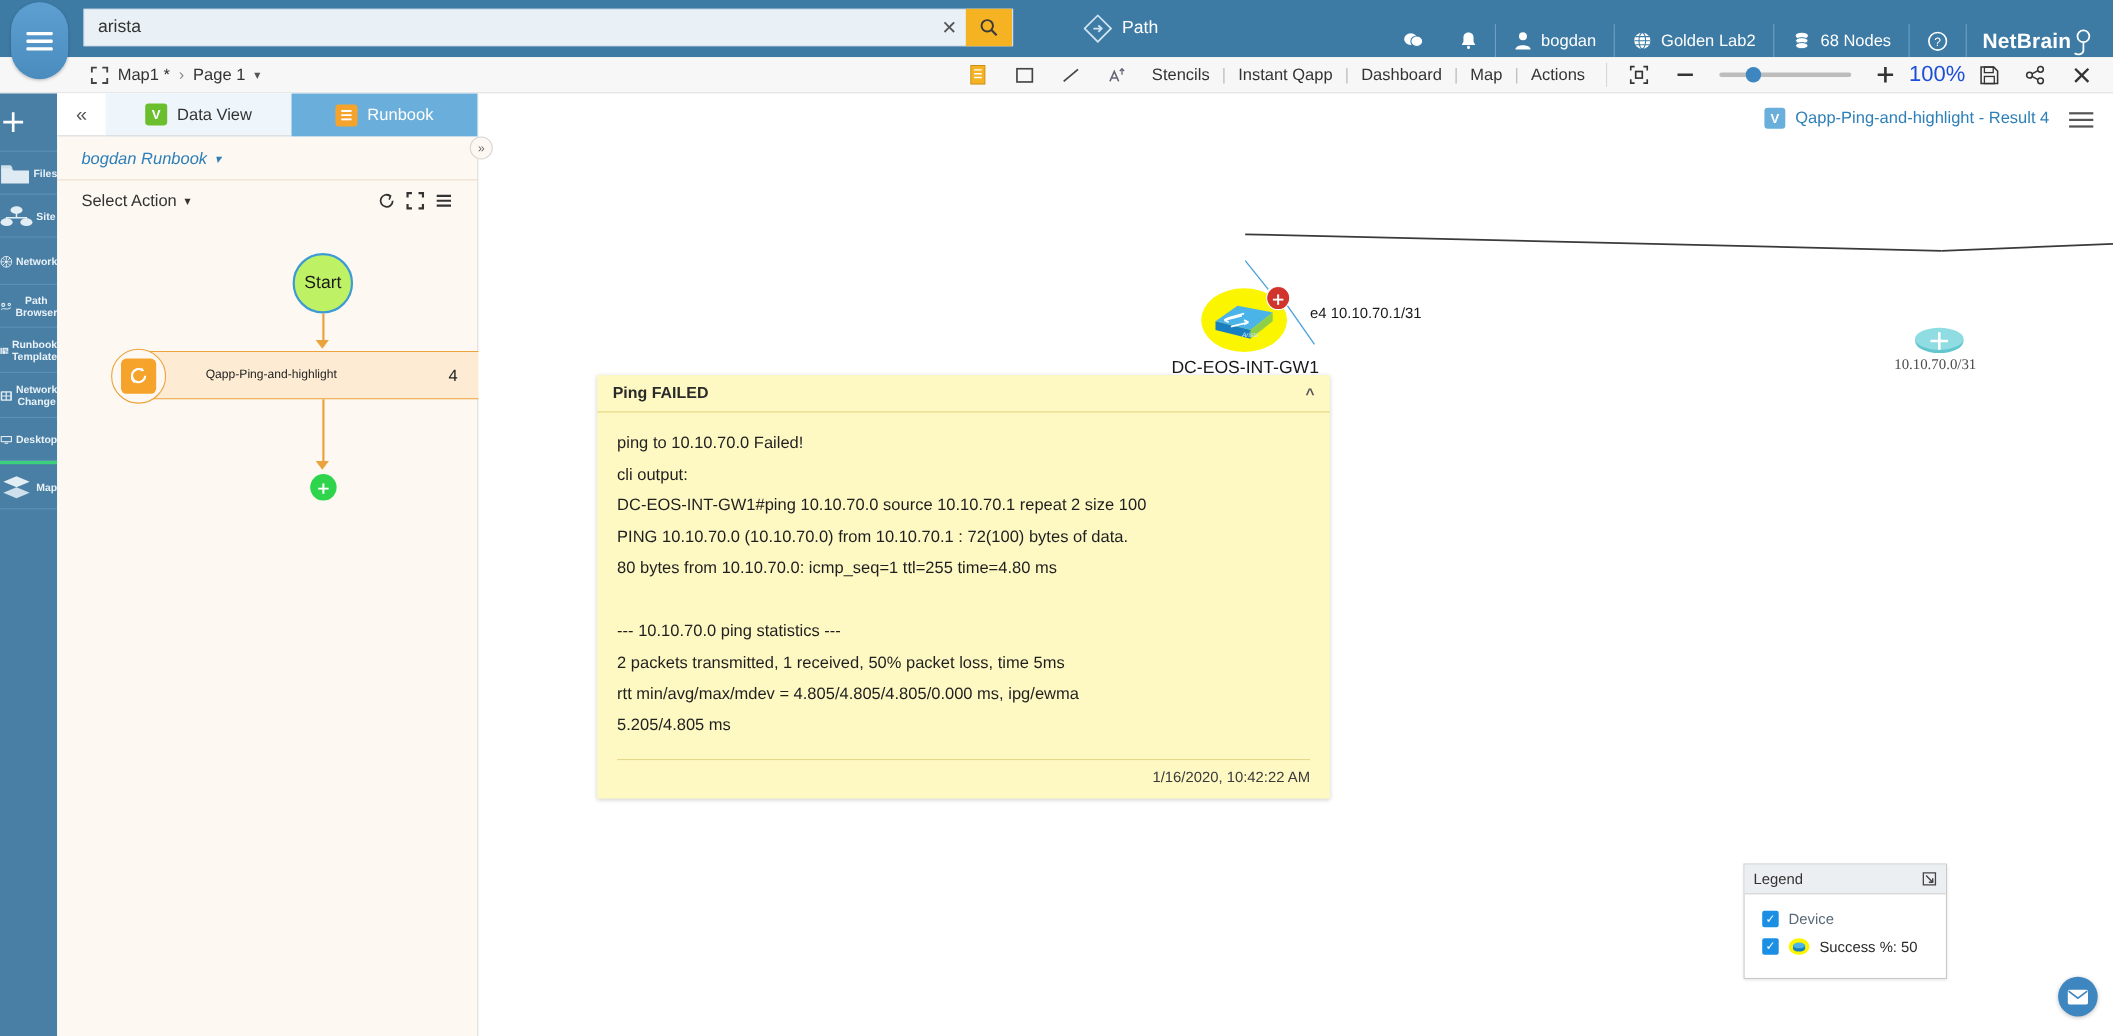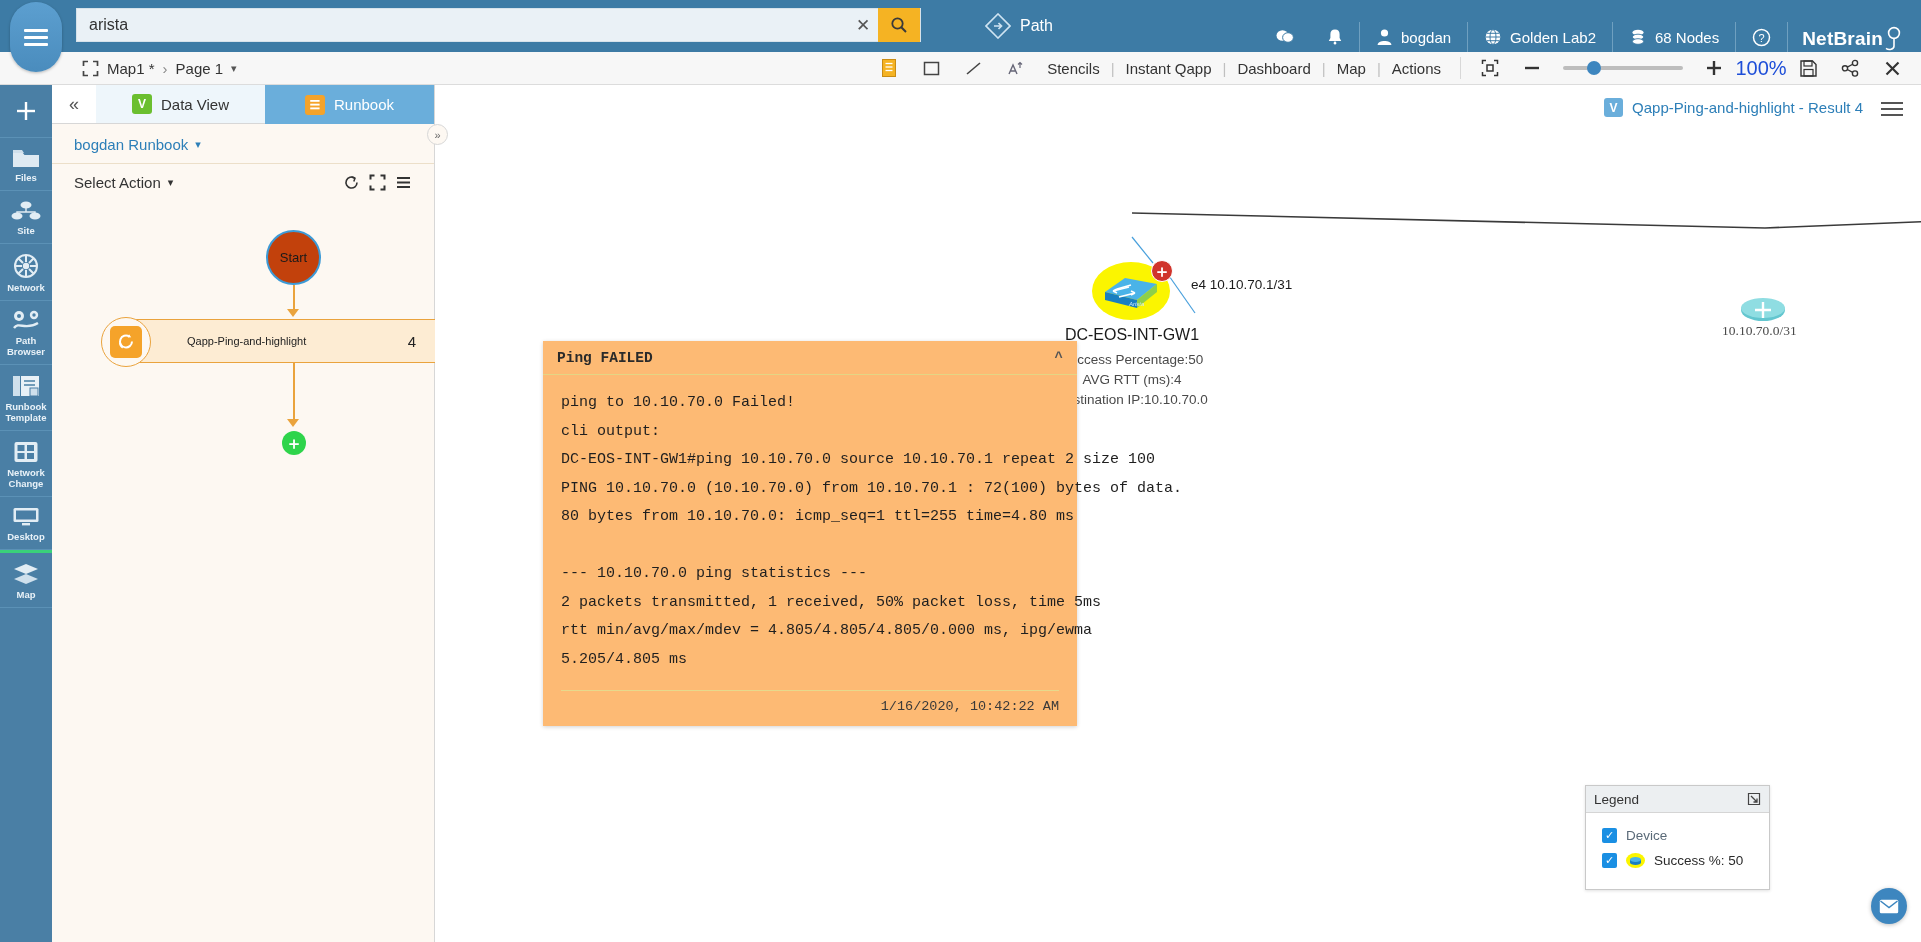--- a/index.html
+++ b/index.html
@@ -84,21 +84,21 @@
   #zoom-slider { width: 120px; height: 4px; background: #bdbdbd; border-radius: 2px; position: relative; margin: 0 10px; cursor: pointer; }
   #zoom-knob { position: absolute; left: 24px; top: -5px; width: 14px; height: 14px; border-radius: 50%; background: #3d86bf; }
   #zoom-pct { font-size: 20px; color: #1d4ed8; width: 52px; text-align: center; }
 
   
   #rail {
     position: absolute; left: 0; top: 85px; width: 52px; height: 857px;
     background: #4a7fa5;
   }
   .rail-item {
-    width: 52px; padding: 9px 0 7px; display: flex; flex-direction: column;
+    width: 52px; padding: 9px 0 7px; display: flex; flex-direction: row;
     align-items: center; gap: 3px; cursor: pointer;
     border-bottom: 1px solid #5b91b6; color: #e9f2f8;
     font-size: 9.5px; line-height: 11px; text-align: center; font-weight: bold;
   }
   .rail-item.plus { padding: 14px 0; }
   .rail-item.map-active { border-top: 3px solid #3ad17a; }
 
   
   #panel {
     position: absolute; left: 52px; top: 85px; width: 383px; height: 857px;
@@ -124,36 +124,37 @@
   #panel-expand {
     position: absolute; right: -14px; top: 39px; width: 21px; height: 21px;
     border-radius: 50%; background: #fdf8f2; border: 1px solid #d7d7d7;
     display: flex; align-items: center; justify-content: center;
     font-size: 11px; color: #666; cursor: pointer; z-index: 20;
   }
   #rb-title {
     padding: 12px 0 10px 22px; font-size: 15px; color: #2d7fb8;
     display: flex; align-items: center; gap: 7px; cursor: pointer;
     border-bottom: 1px solid #ecdfc9;
+    font-style: italic;
   }
   #rb-actions {
     display: flex; align-items: center; padding: 10px 18px 10px 22px;
     font-size: 15px; color: #333;
   }
   #rb-actions .sel { display: flex; align-items: center; gap: 7px; cursor: pointer; }
   #rb-actions .sp { flex: 1; }
   .rb-act-icon { width: 26px; display: flex; align-items: center; justify-content: center; cursor: pointer; }
 
   
   #flow { position: relative; width: 383px; height: 320px; }
   #start-node {
     position: absolute; left: 214px; top: 29px; width: 55px; height: 55px;
-    border-radius: 50%; background: #c2410c; border: 2.5px solid #3d9ad6;
+    border-radius: 50%; background: #bef264; border: 2.5px solid #3d9ad6;
     display: flex; align-items: center; justify-content: center;
-    font-size: 13px; color: #1a1a1a; cursor: pointer;
+    font-size: 16px; color: #1a1a1a; cursor: pointer;
   }
   .arrow-line {
     position: absolute; left: 241px; width: 2px; background: #eaa33d;
   }
   .arrow-head {
     position: absolute; left: 235px; width: 0; height: 0;
     border-left: 6px solid transparent; border-right: 6px solid transparent;
     border-top: 8px solid #eaa33d;
   }
   #qapp-node {
@@ -221,22 +222,22 @@
   }
   .link-label {
     position: absolute; white-space: nowrap; font-size: 13.5px; color: #1a1a1a;
   }
   .mid-label {
     position: absolute; white-space: nowrap; font-size: 13.5px; color: #4a4a4a; font-family: Liberation Serif, serif;
   }
 
   
   #ping-popup {
-    position: absolute; left: 108px; top: 256px; width: 534px;
-    background: #fdba74; box-shadow: 0 1px 4px rgba(0,0,0,.18); font-family: Liberation Mono, monospace;
+    position: absolute; left: 108px; top: 256px; width: 666px;
+    background: #fef9c3; box-shadow: 0 1px 4px rgba(0,0,0,.18);
   }
   #ping-head {
     height: 34px; display: flex; align-items: center; padding: 0 14px;
     font-size: 14.5px; font-weight: bold; color: #2a2a2a;
     border-bottom: 1px solid #e4d584;
   }
   #ping-head .sp { flex: 1; }
   #ping-collapse { cursor: pointer; font-size: 14px; color: #555; }
   #ping-body { padding: 14px 18px 6px; }
   #ping-body .ln {

